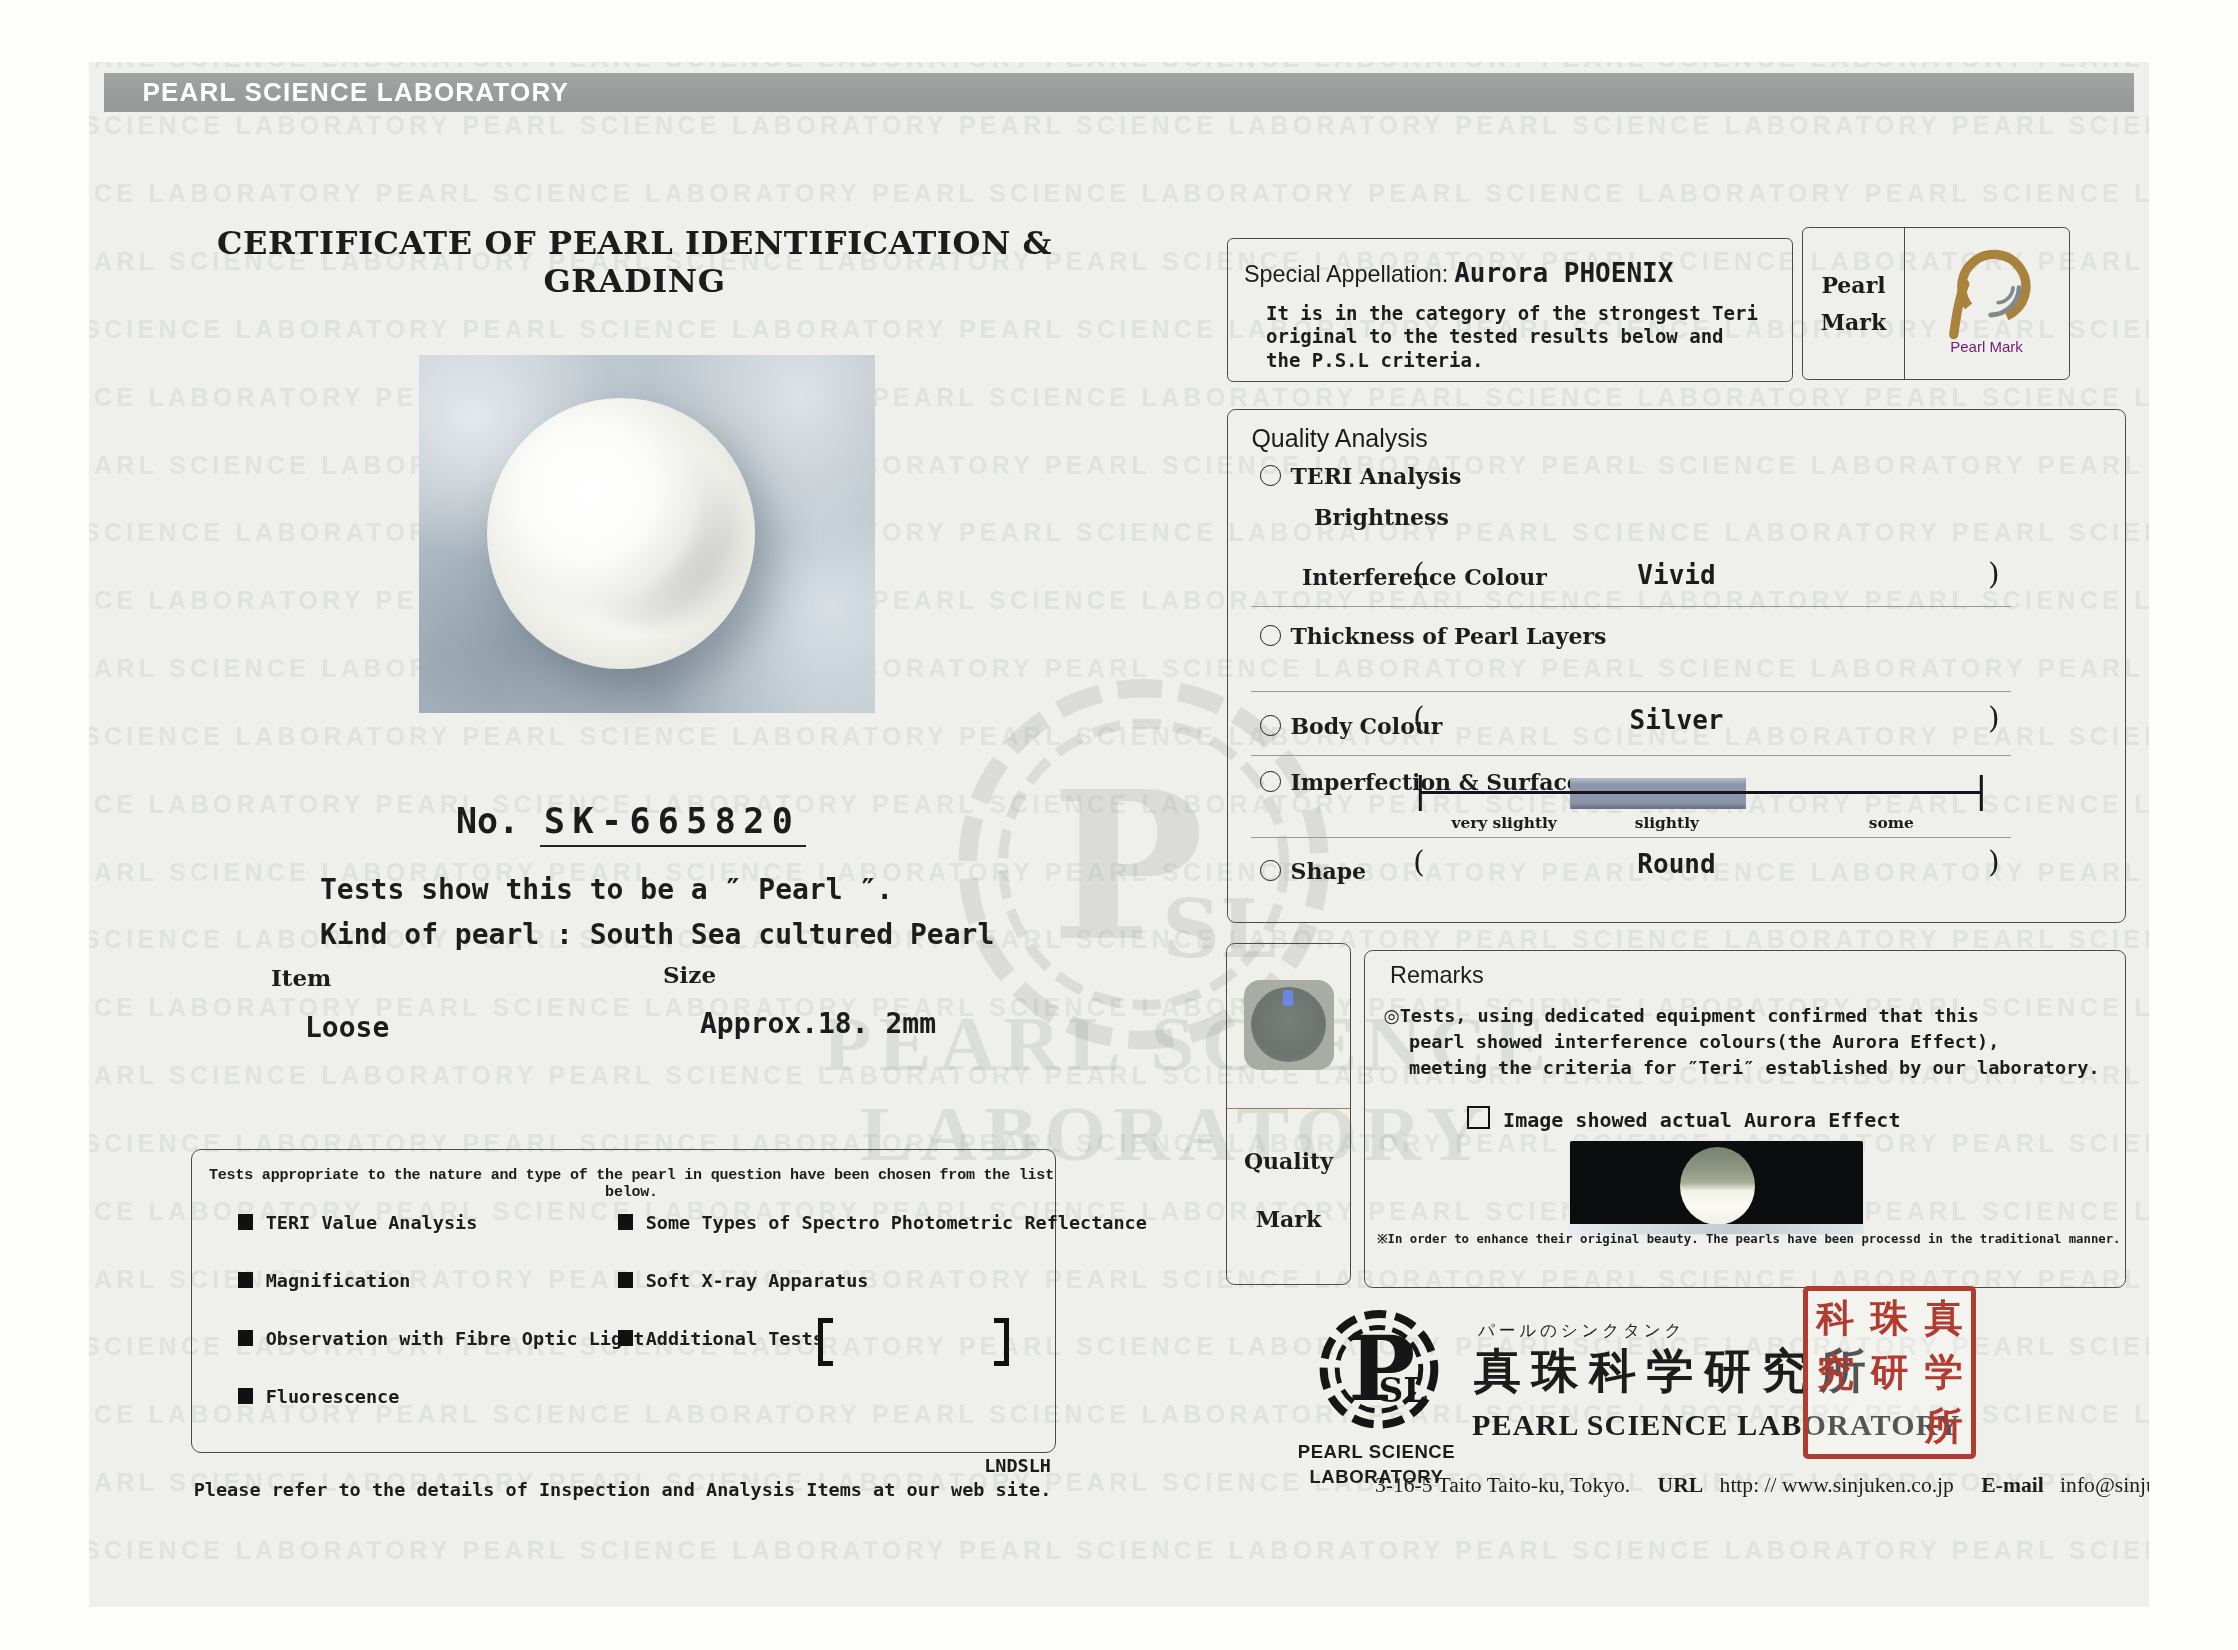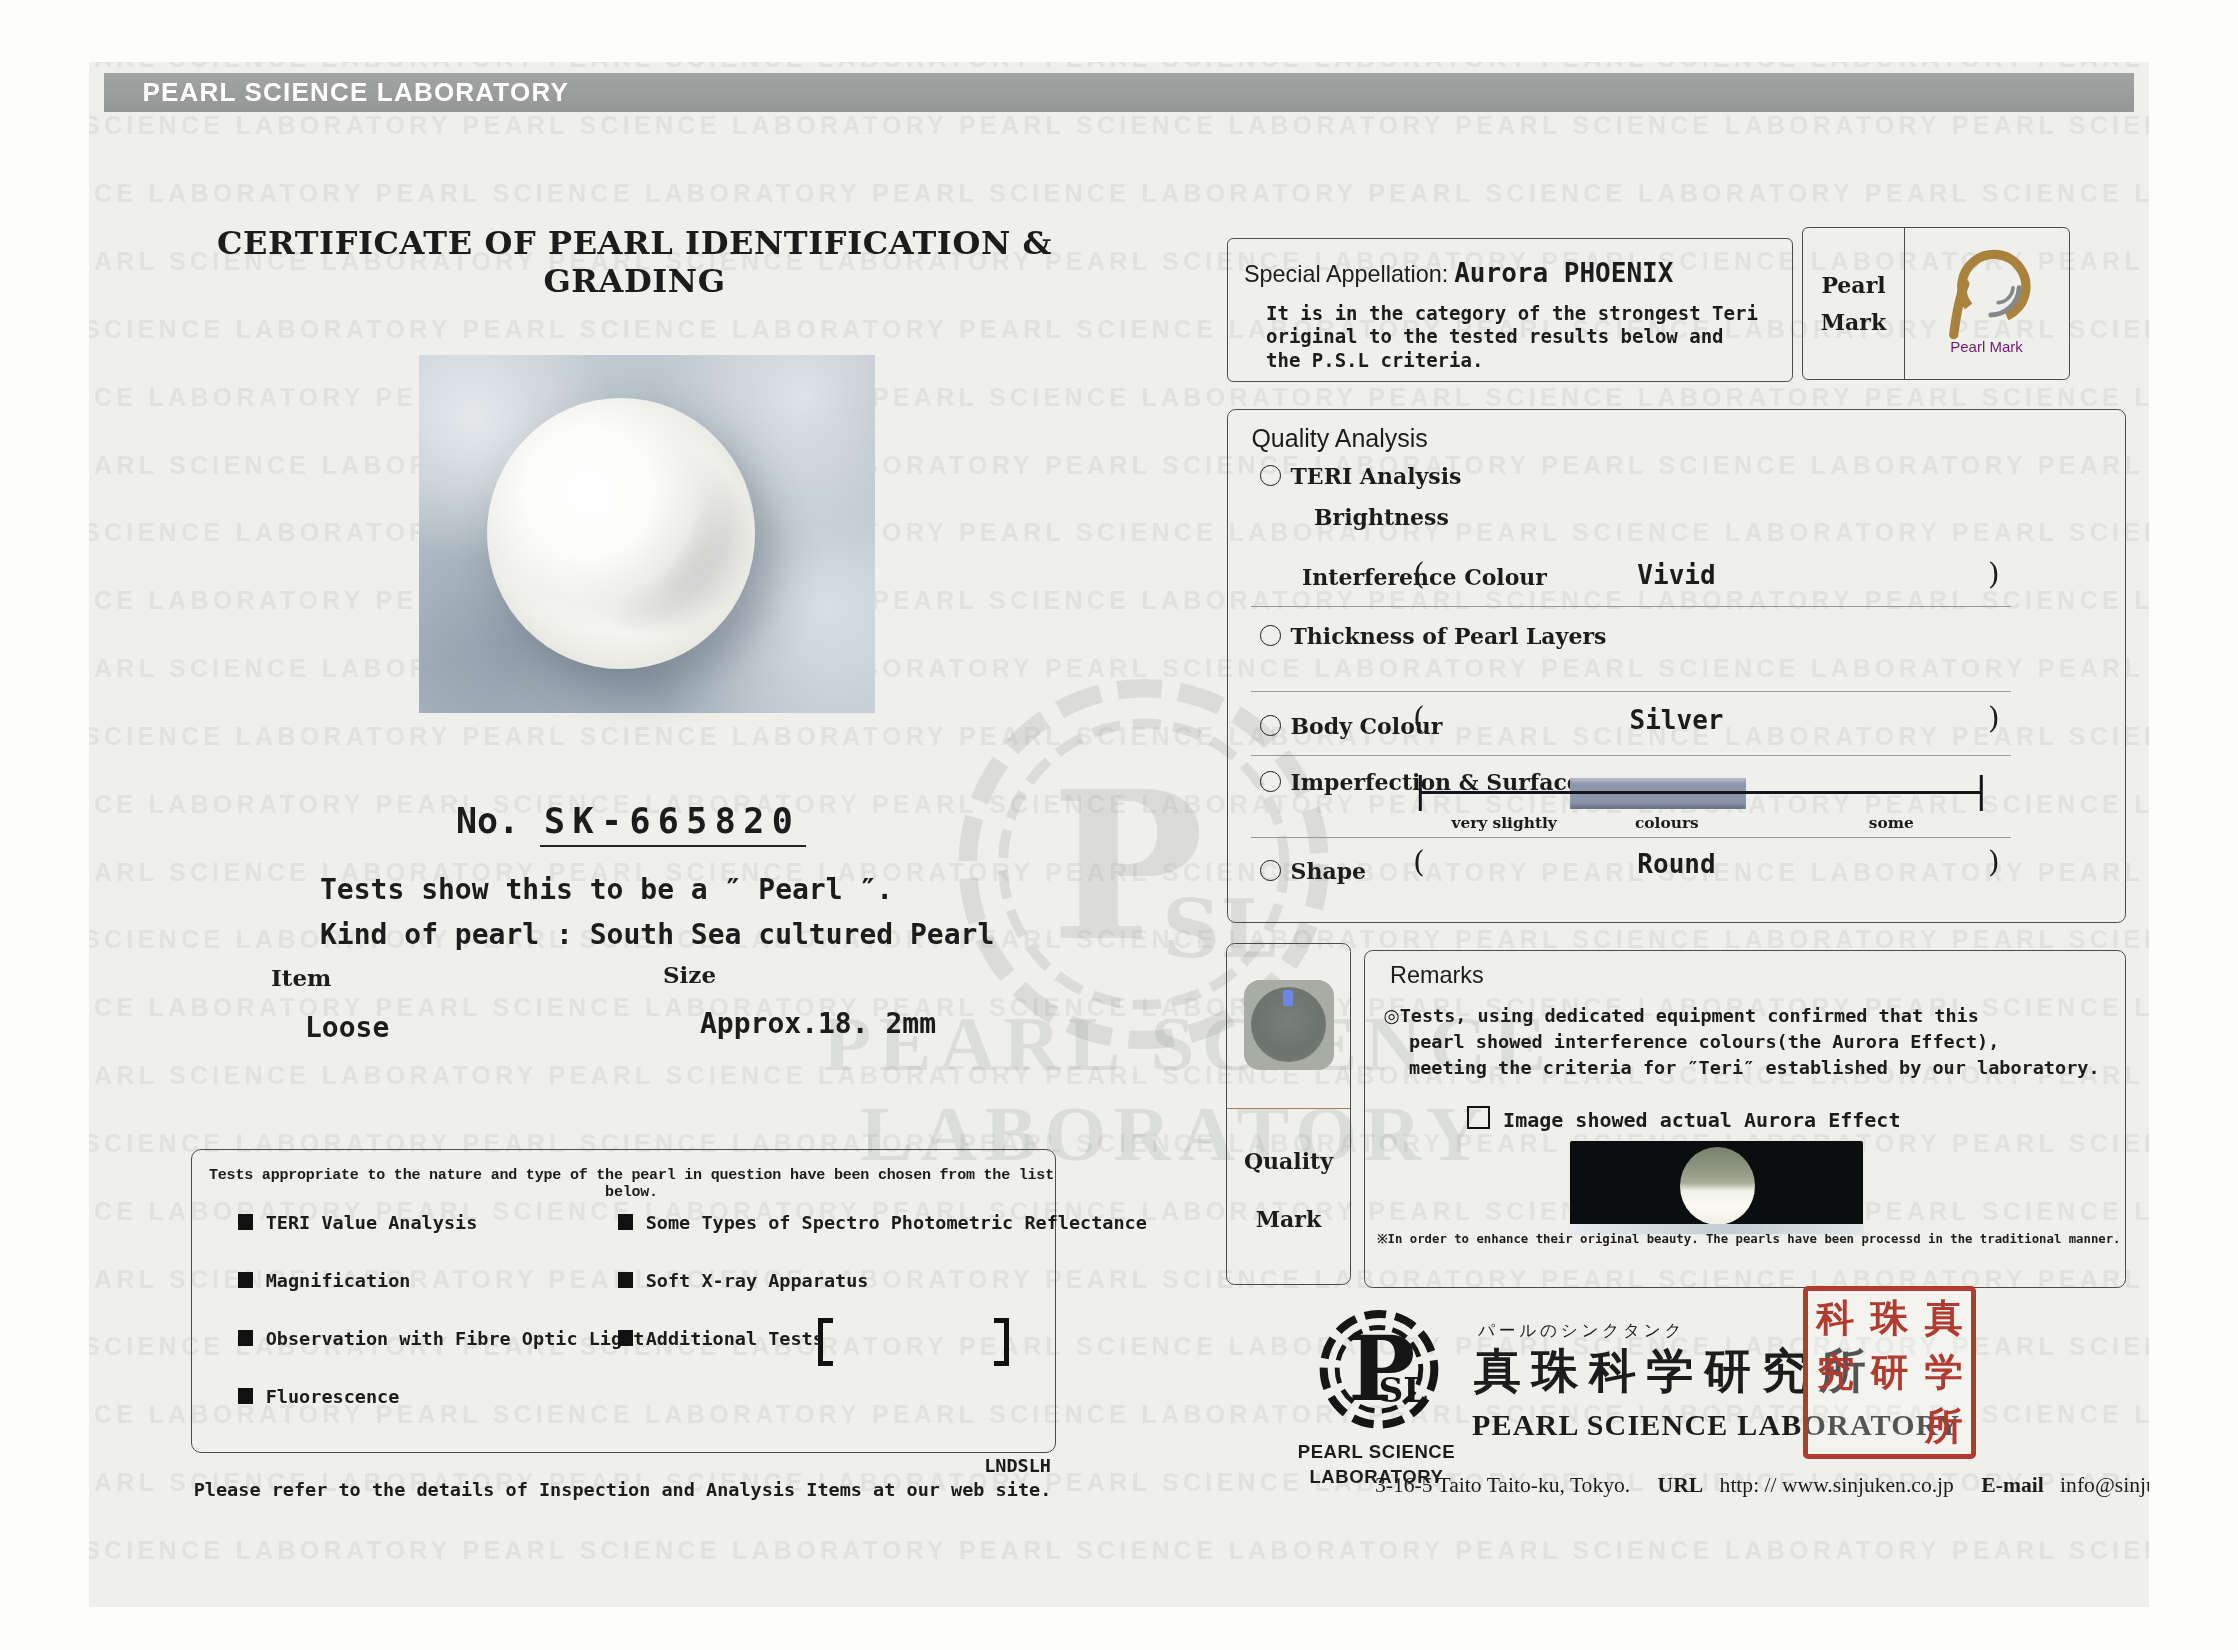--- a/index.html
+++ b/index.html
@@ -257,21 +257,21 @@
 
     <div class="hdiv" style="left:23.4px;top:345px;width:760px;"></div>
 
     <div class="q-item" style="left:32px;top:359px;"><span class="radio"></span><span>Imperfection &amp; Surface</span></div>
     <div class="scale" style="left:192px;top:365px;width:561px;">
           <div class="sc-marker" style="left: 26.8%; width: 31.3%;"></div>
           <div class="sc-line"></div>
           <div class="sc-tick" style="left: 0%;"></div>
           <div class="sc-tick" style="left: 100%;"></div>
           <div class="sc-label" style="left: 15%;">very slightly</div>
-          <div class="sc-label" style="left: 44%;">colours</div>
+          <div class="sc-label" style="left: 44%;">slightly</div>
           <div class="sc-label" style="left: 84%;">some</div>
         </div>
 
     <div class="hdiv" style="left:23.4px;top:427px;width:760px;"></div>
 
     <div class="q-item" style="left:32px;top:448px;"><span class="radio"></span><span>Shape</span></div>
     <div class="q-par" style="left:185px;top:434px;">(</div>
     <div class="q-val mono" style="left:0;top:439px;width:897px;text-align:center;">Round</div>
     <div class="q-par" style="left:760px;top:434px;">)</div>
   </div>

